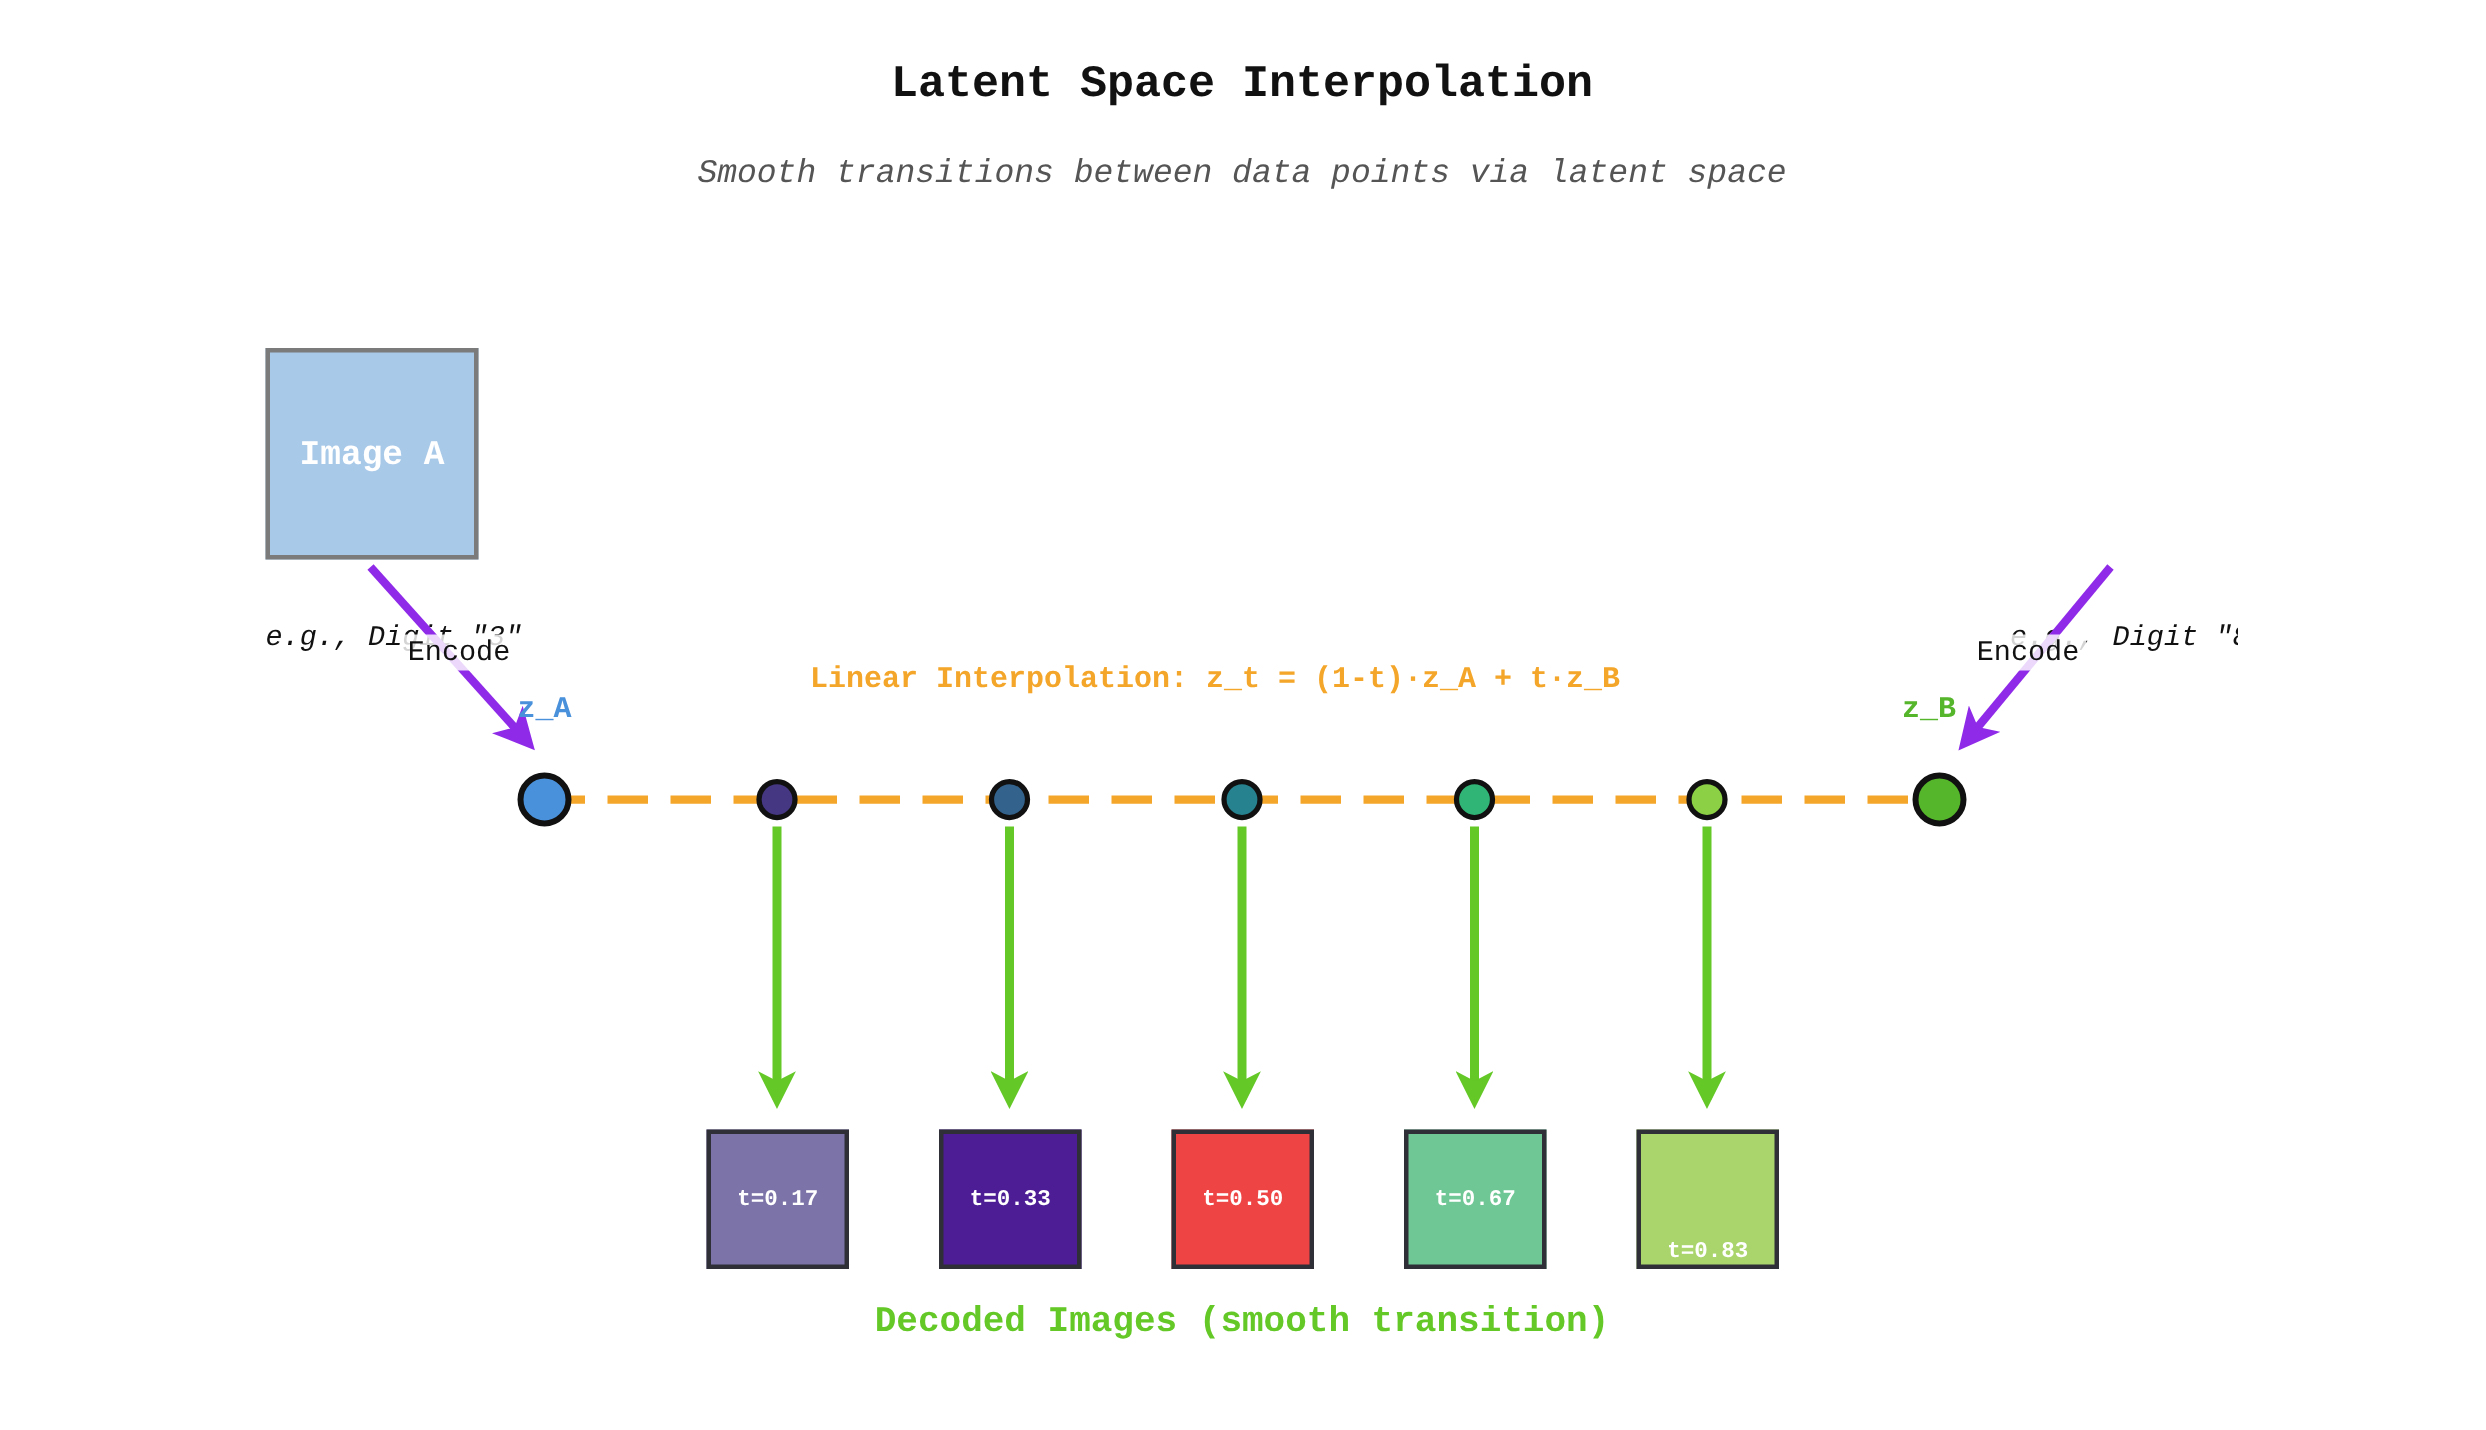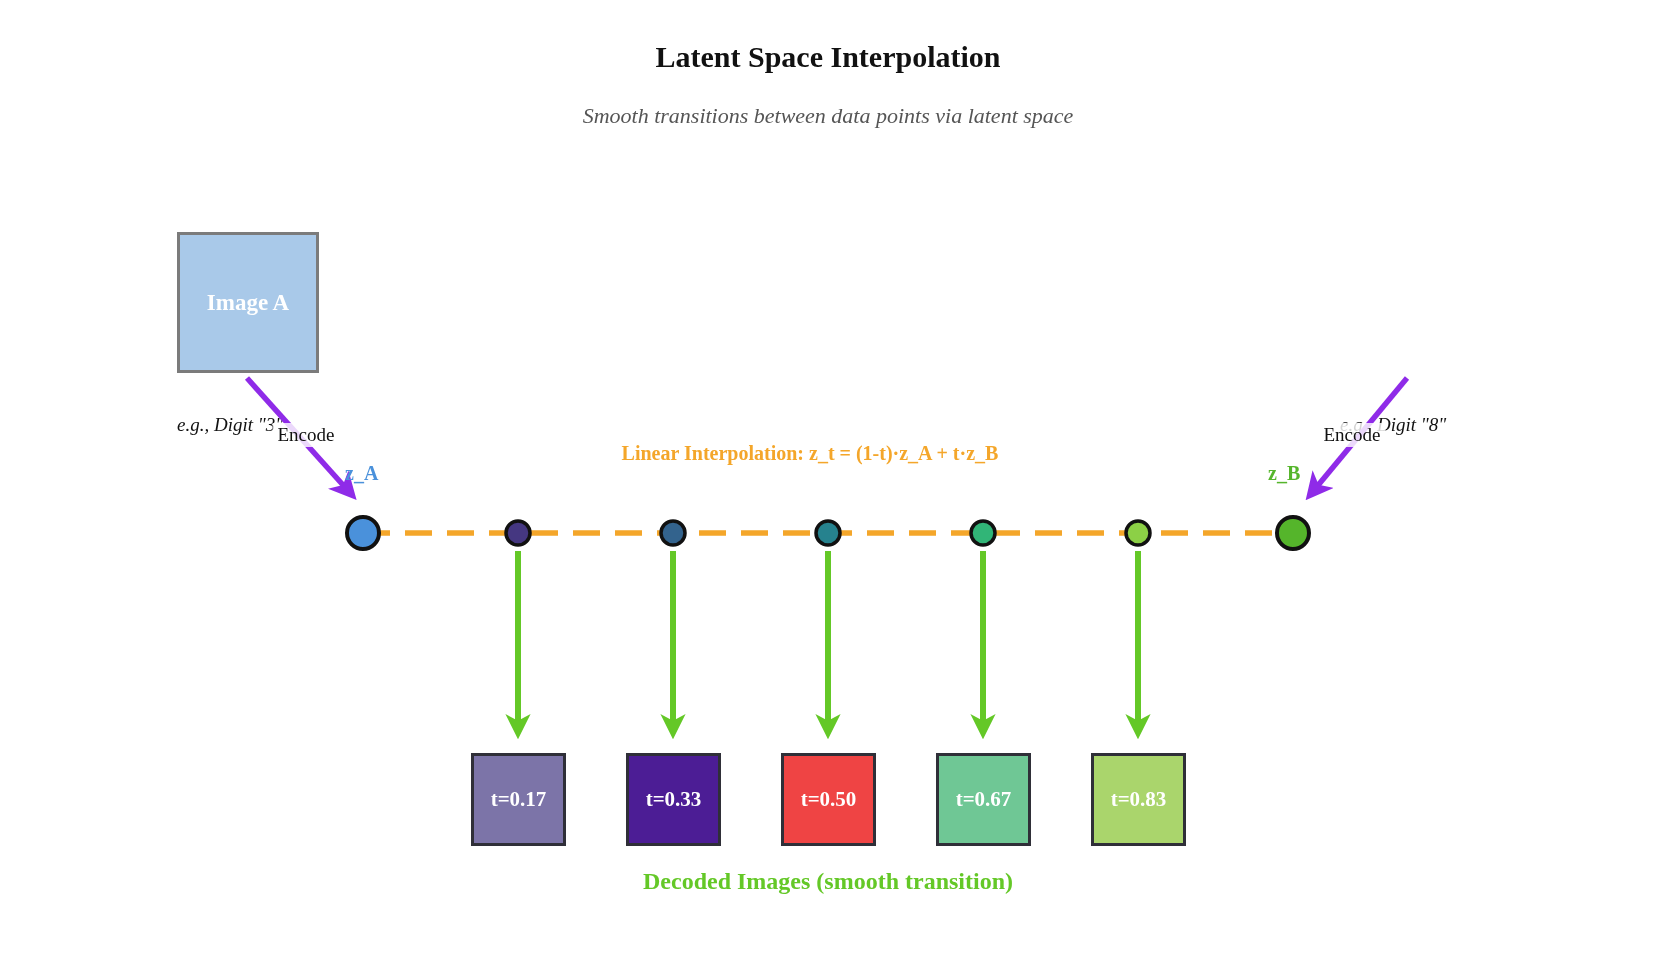--- a/index.html
+++ b/index.html
@@ -1,19 +1,18 @@
 <!DOCTYPE html>
 <html><head>
 <meta charset="utf-8">
 <style>
   html,body{margin:0;padding:0;background:#ffffff;}
   #canvas{
     position:relative;width:1492px;height:953px;background:#ffffff;overflow:hidden;
-    font-family:Liberation Serif, serif;
-    padding-left:12px;
+    font-family:Liberation Mono, monospace;
   }
   .abs{position:absolute;}
   .ctr{transform:translateX(-50%);white-space:nowrap;}
   .title{left:828px;top:40px;font-size:30px;font-weight:bold;color:#111;z-index:4;}
   .subtitle{left:828px;top:103px;font-size:22px;font-style:italic;color:#555;z-index:4;}
   .img-box{width:142px;height:141px;box-sizing:border-box;border:3px solid #7B7B7B;
     display:flex;align-items:center;justify-content:center;z-index:2;}
   .img-box span{color:#fff;font-weight:bold;font-size:23px;}
   #image-a{left:177px;top:232px;}
   #image-b{left:1339px;top:232px;}
@@ -25,21 +24,21 @@
   #encode-a{left:306px;top:423px;}
   #encode-b{left:1352px;top:423px;}
   .zlab{font-size:20px;font-weight:bold;z-index:4;}
   #z-a{left:345px;top:462px;}
   #z-b{left:1268px;top:462px;}
   .formula{left:810px;top:442px;font-size:20px;font-weight:bold;z-index:4;}
   .latent-label{left:828px;top:588px;font-size:28px;font-weight:bold;z-index:4;}
   .decoded-label{left:828px;top:868px;font-size:24px;font-weight:bold;z-index:4;}
   .dec-box{top:753px;width:95px;height:93px;box-sizing:border-box;border:3px solid #2F2F38;
     display:flex;align-items:center;justify-content:center;z-index:2;}
-  .dec-box span{color:#fff;font-weight:bold;font-size:21px;}
+  .dec-box span{color:#fff;font-weight:bold;font-size:15px;}
   #dec-0{left:471px;} #dec-1{left:626px;} #dec-2{left:781px;} #dec-3{left:936px;} #dec-4{left:1091px;}
   #layer{position:absolute;left:0;top:0;z-index:2;}
 </style>
 </head>
 <body>
 
 <div id="canvas">
 
   <div class="abs ctr title">Latent Space Interpolation</div>
   <div class="abs img-box" id="image-a" style="background-color: rgb(169, 201, 233);">
@@ -94,19 +93,19 @@
   </div>
   <div class="abs dec-box" id="dec-1" style="background-color: #4c1d95;">
     <span>t=0.33</span>
   </div>
   <div class="abs dec-box" id="dec-2" style="background-color: #ef4444;">
     <span>t=0.50</span>
   </div>
   <div class="abs dec-box" id="dec-3" style="background-color: rgb(111, 199, 149);">
     <span>t=0.67</span>
   </div>
-  <div class="abs dec-box" id="dec-4" style="background-color: rgb(170, 213, 108);">
+  <div class="abs dec-box" id="dec-4" style="background-color: rgb(170, 213, 108); align-items: flex-end;">
     <span>t=0.83</span>
   </div>
 
   <div class="abs ctr decoded-label" style="color: rgb(100, 200, 39);">Decoded Images (smooth transition)</div>
 
 </div>
 
 </body></html>

